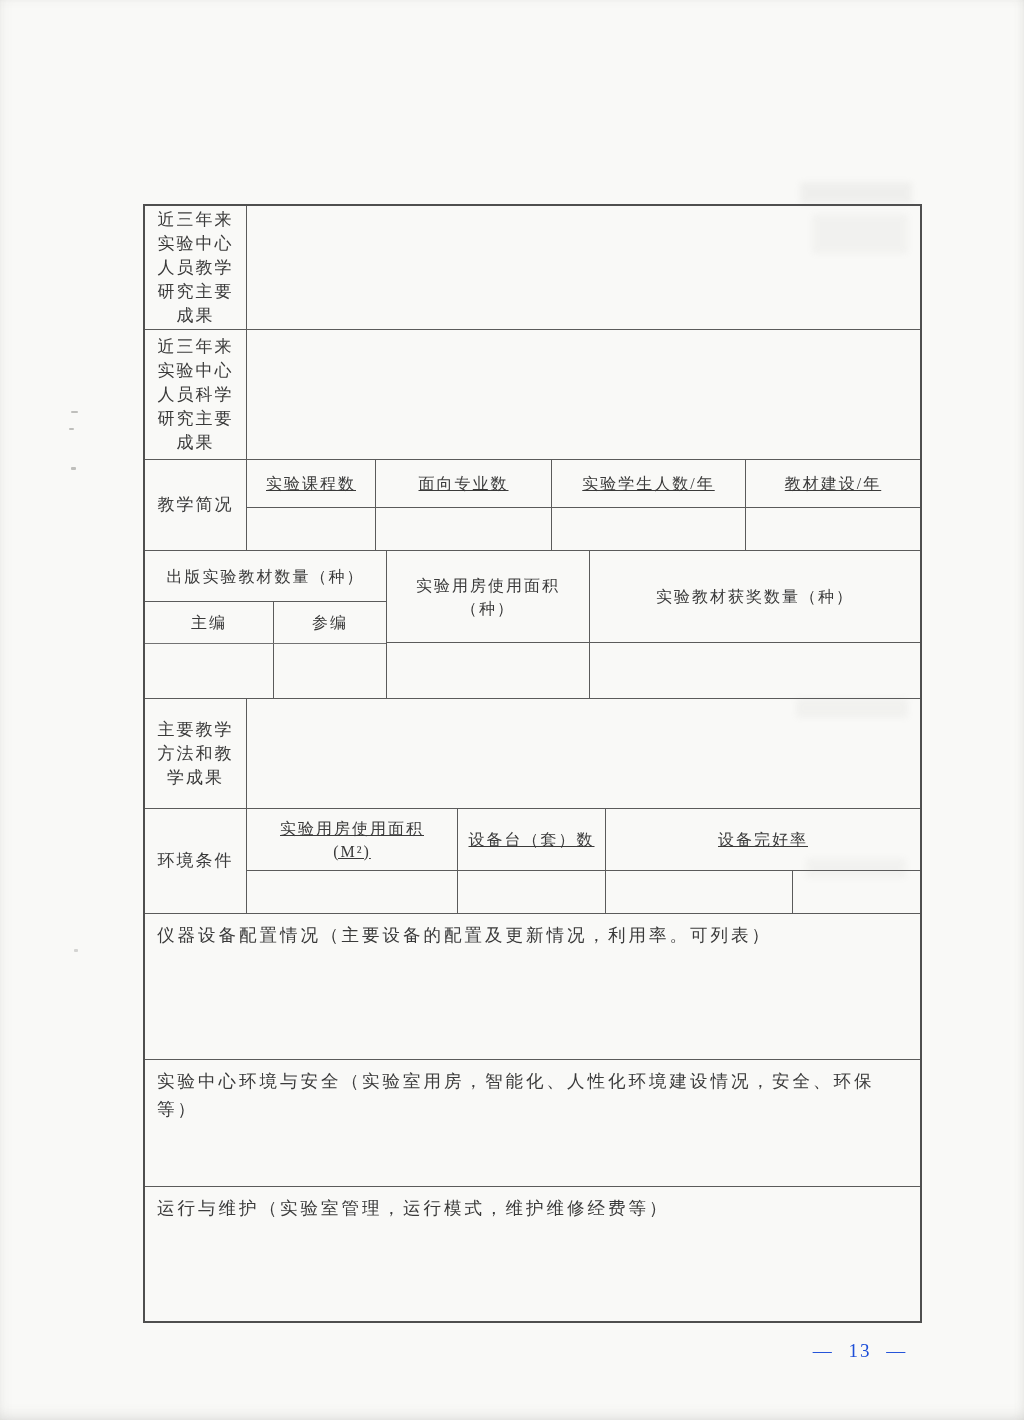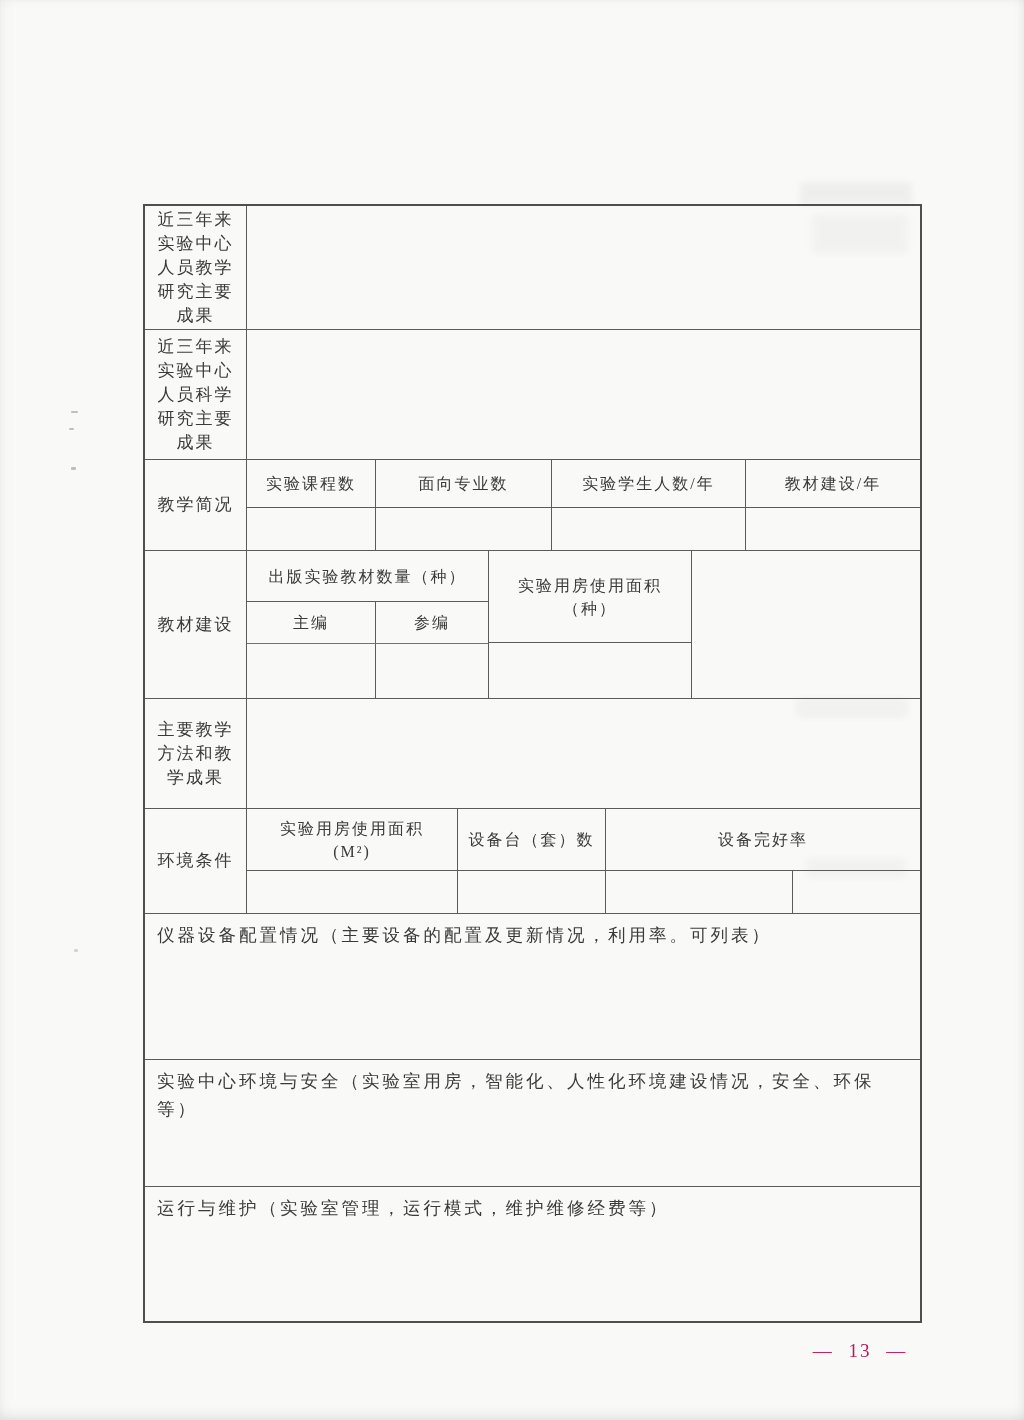--- a/index.html
+++ b/index.html
@@ -26,21 +26,21 @@
   .b1{height:124px}.b2{height:130px}.b3{height:91px}.b4{height:148px}
   .b5{height:110px}.b6{height:105px}.b7{height:146px}.b8{height:127px}.b9{flex:1}
   .label-cell{
     flex:0 0 102px;width:102px;border-right:1px solid #5b5b5b;box-sizing:border-box;
     display:flex;align-items:center;justify-content:center;text-align:center;
     white-space:pre-line;font-size:17px;letter-spacing:2px;line-height:24px;padding:2px;
   }
   .content-cell{flex:1;}
   .sub{flex:1;display:flex;flex-direction:column;min-width:0;}
   .hrow,.erow,.cols{display:flex;box-sizing:border-box;min-height:0;}
-  .hrow{border-bottom:1px solid #5b5b5b;}
+  .hrow{border-bottom:1px solid #5b5b5b;text-decoration:underline;}
   .erow{flex:1;}
   .hcell{
     display:flex;align-items:center;justify-content:center;text-align:center;
     white-space:pre-line;font-size:16px;letter-spacing:2px;line-height:23px;
     box-sizing:border-box;padding:2px 4px;min-width:0;
   }
   .ecell{box-sizing:border-box;min-width:0;}
   .br{border-right:1px solid #5b5b5b;}
   .bb{border-bottom:1px solid #5b5b5b;}
   
@@ -56,21 +56,21 @@
   
   .w6a{flex:0 0 211px}.w6b{flex:0 0 148px}.w6c{flex:0 0 187px}.w6d{flex:1}
   
   .fulltext{
     flex:1;box-sizing:border-box;padding:7px 12px 0 12px;
     font-size:17.5px;letter-spacing:3px;line-height:28px;text-align:left;
   }
   
   .page-number{
     position:absolute;left:800px;top:1340px;width:120px;text-align:center;
-    font-size:19px;letter-spacing:2px;word-spacing:8px;color:#be185d;
+    font-size:19px;letter-spacing:2px;word-spacing:8px;color:#1d4ed8;
   }
   
   .speck{position:absolute;background:#8f8f8d;border-radius:1px;opacity:.55;pointer-events:none;}
   .ghost{position:absolute;background:#9a9a96;opacity:.10;filter:blur(3px);border-radius:3px;pointer-events:none;}
 </style>
 </head>
 <body>
 
 <div class="page">
 
@@ -115,39 +115,39 @@
         <div class="erow">
           <div class="ecell w3a br"></div>
           <div class="ecell w3b br"></div>
           <div class="ecell w3c br"></div>
           <div class="ecell w3d"></div>
         </div>
       </div>
     </div>
 
     <div class="band b4">
-      <div class="label-cell">教材建设</div>
       <div class="cols">
         <div class="colgroup cg1 br">
           <div class="hcell pub bb">出版实验教材数量（种）</div>
           <div class="subhrow">
             <div class="hcell w4a br">主编</div>
             <div class="hcell w4b">参编</div>
           </div>
           <div class="erow">
             <div class="ecell w4a br"></div>
             <div class="ecell w4b"></div>
           </div>
         </div>
         <div class="colgroup cg2 br">
           <div class="hcell tall bb">实验用房使用面积
 （种）</div>
           <div class="ecell erow"></div>
         </div>
         <div class="colgroup cg3">
+          <div class="hcell tall bb">实验教材获奖数量（种）</div>
           <div class="ecell erow"></div>
         </div>
       </div>
     </div>
 
     <div class="band b5">
       <div class="label-cell">主要教学
 方法和教
 学成果</div>
       <div class="content-cell"></div>

